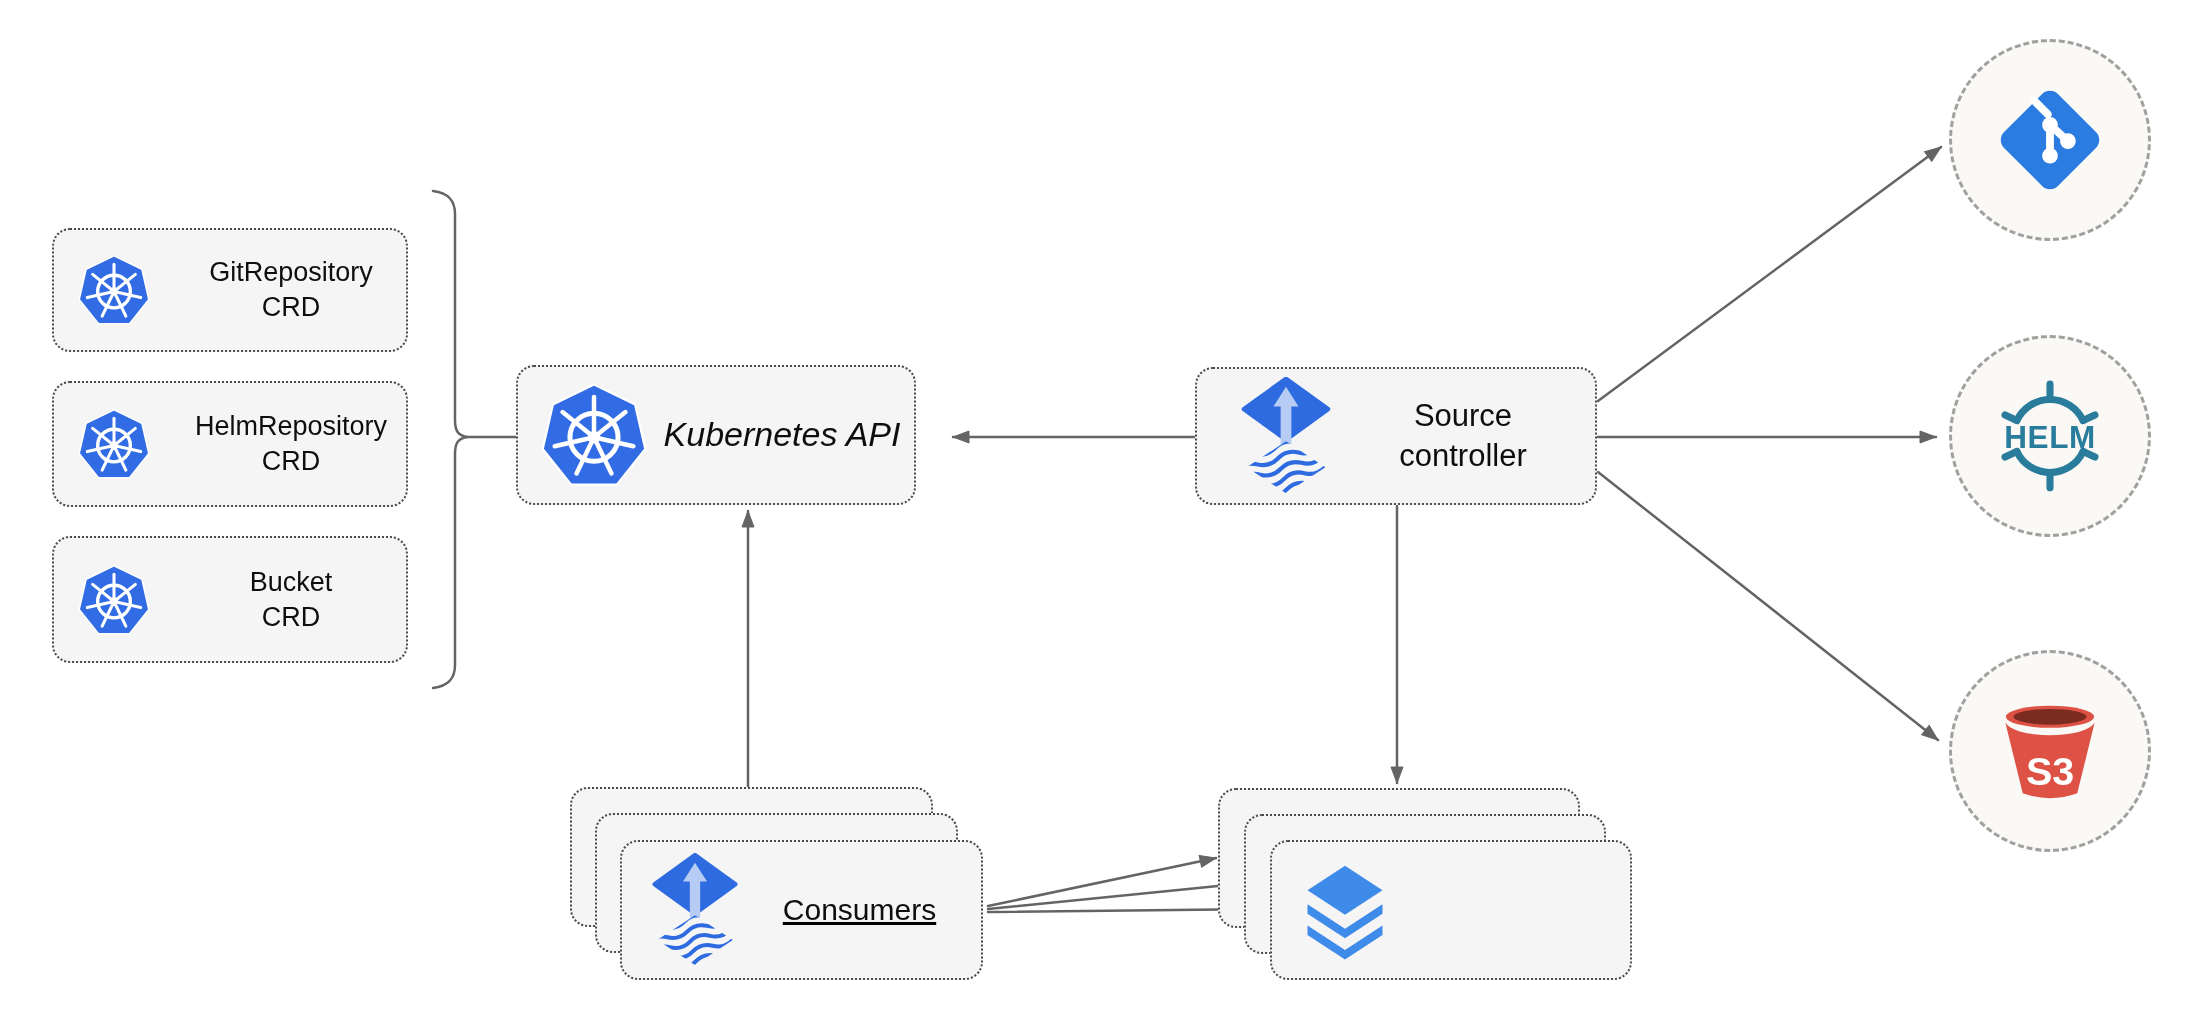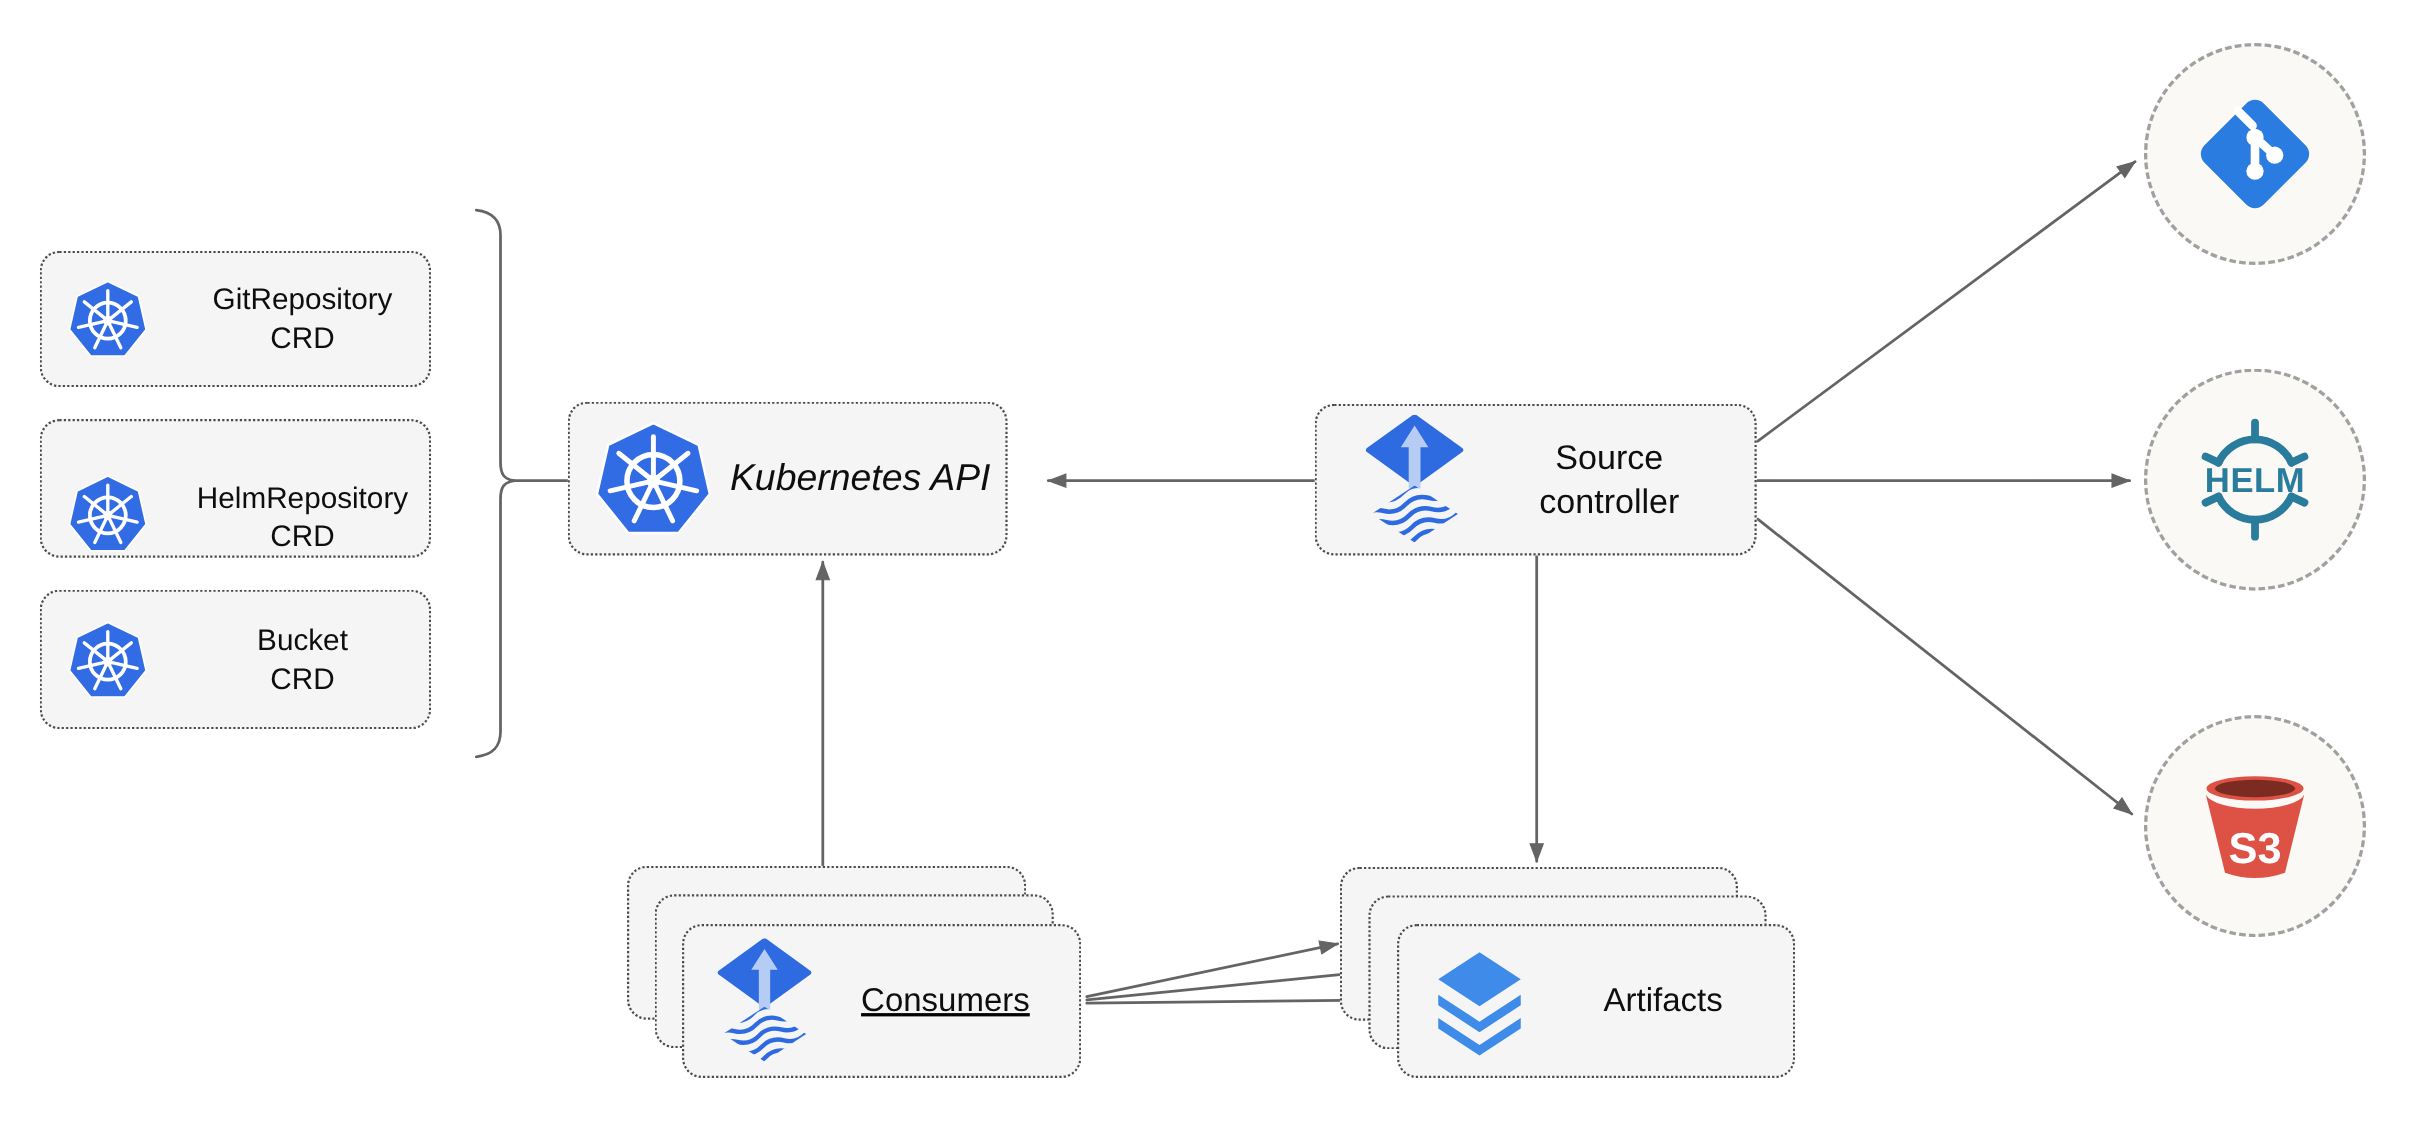--- a/index.html
+++ b/index.html
@@ -19,21 +19,21 @@
     display:flex;
     align-items:center;
     box-sizing:border-box;
   }
   .node .label{
     flex:1;
     text-align:center;
     color:#0e0e0e;
     line-height:1.28;
   }
-  .crd-box{left:36px;width:356px;height:124px;padding-left:22px;gap:24px;}
+  .crd-box{left:52px;width:356px;height:124px;padding-left:22px;gap:24px;}
   .crd-box .icon{width:76px;height:76px;flex:0 0 auto;}
   .crd-box .label{font-size:27px;}
   .k8s-box{left:516px;top:365px;width:400px;height:140px;padding-left:20px;font-style:italic;}
   .k8s-box .icon{width:112px;height:112px;flex:0 0 auto;}
   .k8s-box .label{font-size:34px;}
   .source-box{left:1195px;top:367px;width:402px;height:138px;padding-left:44px;}
   .source-box .icon{width:90px;height:118px;flex:0 0 auto;}
   .source-box .label{font-size:31px;}
   .stack-back{background:#f5f5f5;}
   .consumers-front{left:620px;top:840px;width:363px;height:140px;padding-left:30px;text-decoration:underline;}
@@ -159,21 +159,21 @@
 
   <div class="node crd-box" style="top:228px;">
     <svg class="icon">
         <use href="#sym-k8s"></use>
       </svg>
     <div class="label">
       <div>GitRepository</div>
       <div>CRD</div>
     </div>
   </div>
-  <div class="node crd-box" style="top:381px;height:126px;align-items:flex-end;">
+  <div class="node crd-box" style="top:381px;height:126px;">
     <svg class="icon">
         <use href="#sym-k8s"></use>
       </svg>
     <div class="label">
       <div>HelmRepository</div>
       <div>CRD</div>
     </div>
   </div>
   <div class="node crd-box" style="top:536px;height:127px;justify-content:center;">
     <svg class="icon">
@@ -210,21 +210,20 @@
       </svg>
     <div class="label">Consumers</div>
   </div>
 
   <div class="node stack-back" style="left:1218px;top:788px;width:362px;height:140px;"></div>
   <div class="node stack-back" style="left:1244px;top:814px;width:362px;height:140px;"></div>
   <div class="node artifacts-front">
     <svg class="icon">
         <use href="#sym-layers"></use>
       </svg>
-    <div class="label">Artifacts</div>
   </div>
 
   <div class="ext-circle" style="left:1949px;top:39px;">
     <svg width="112" height="112">
         <use href="#sym-git"></use>
       </svg>
   </div>
   <div class="ext-circle" style="left:1949px;top:335px;">
     <svg width="122" height="122">
         <use href="#sym-helm"></use>

